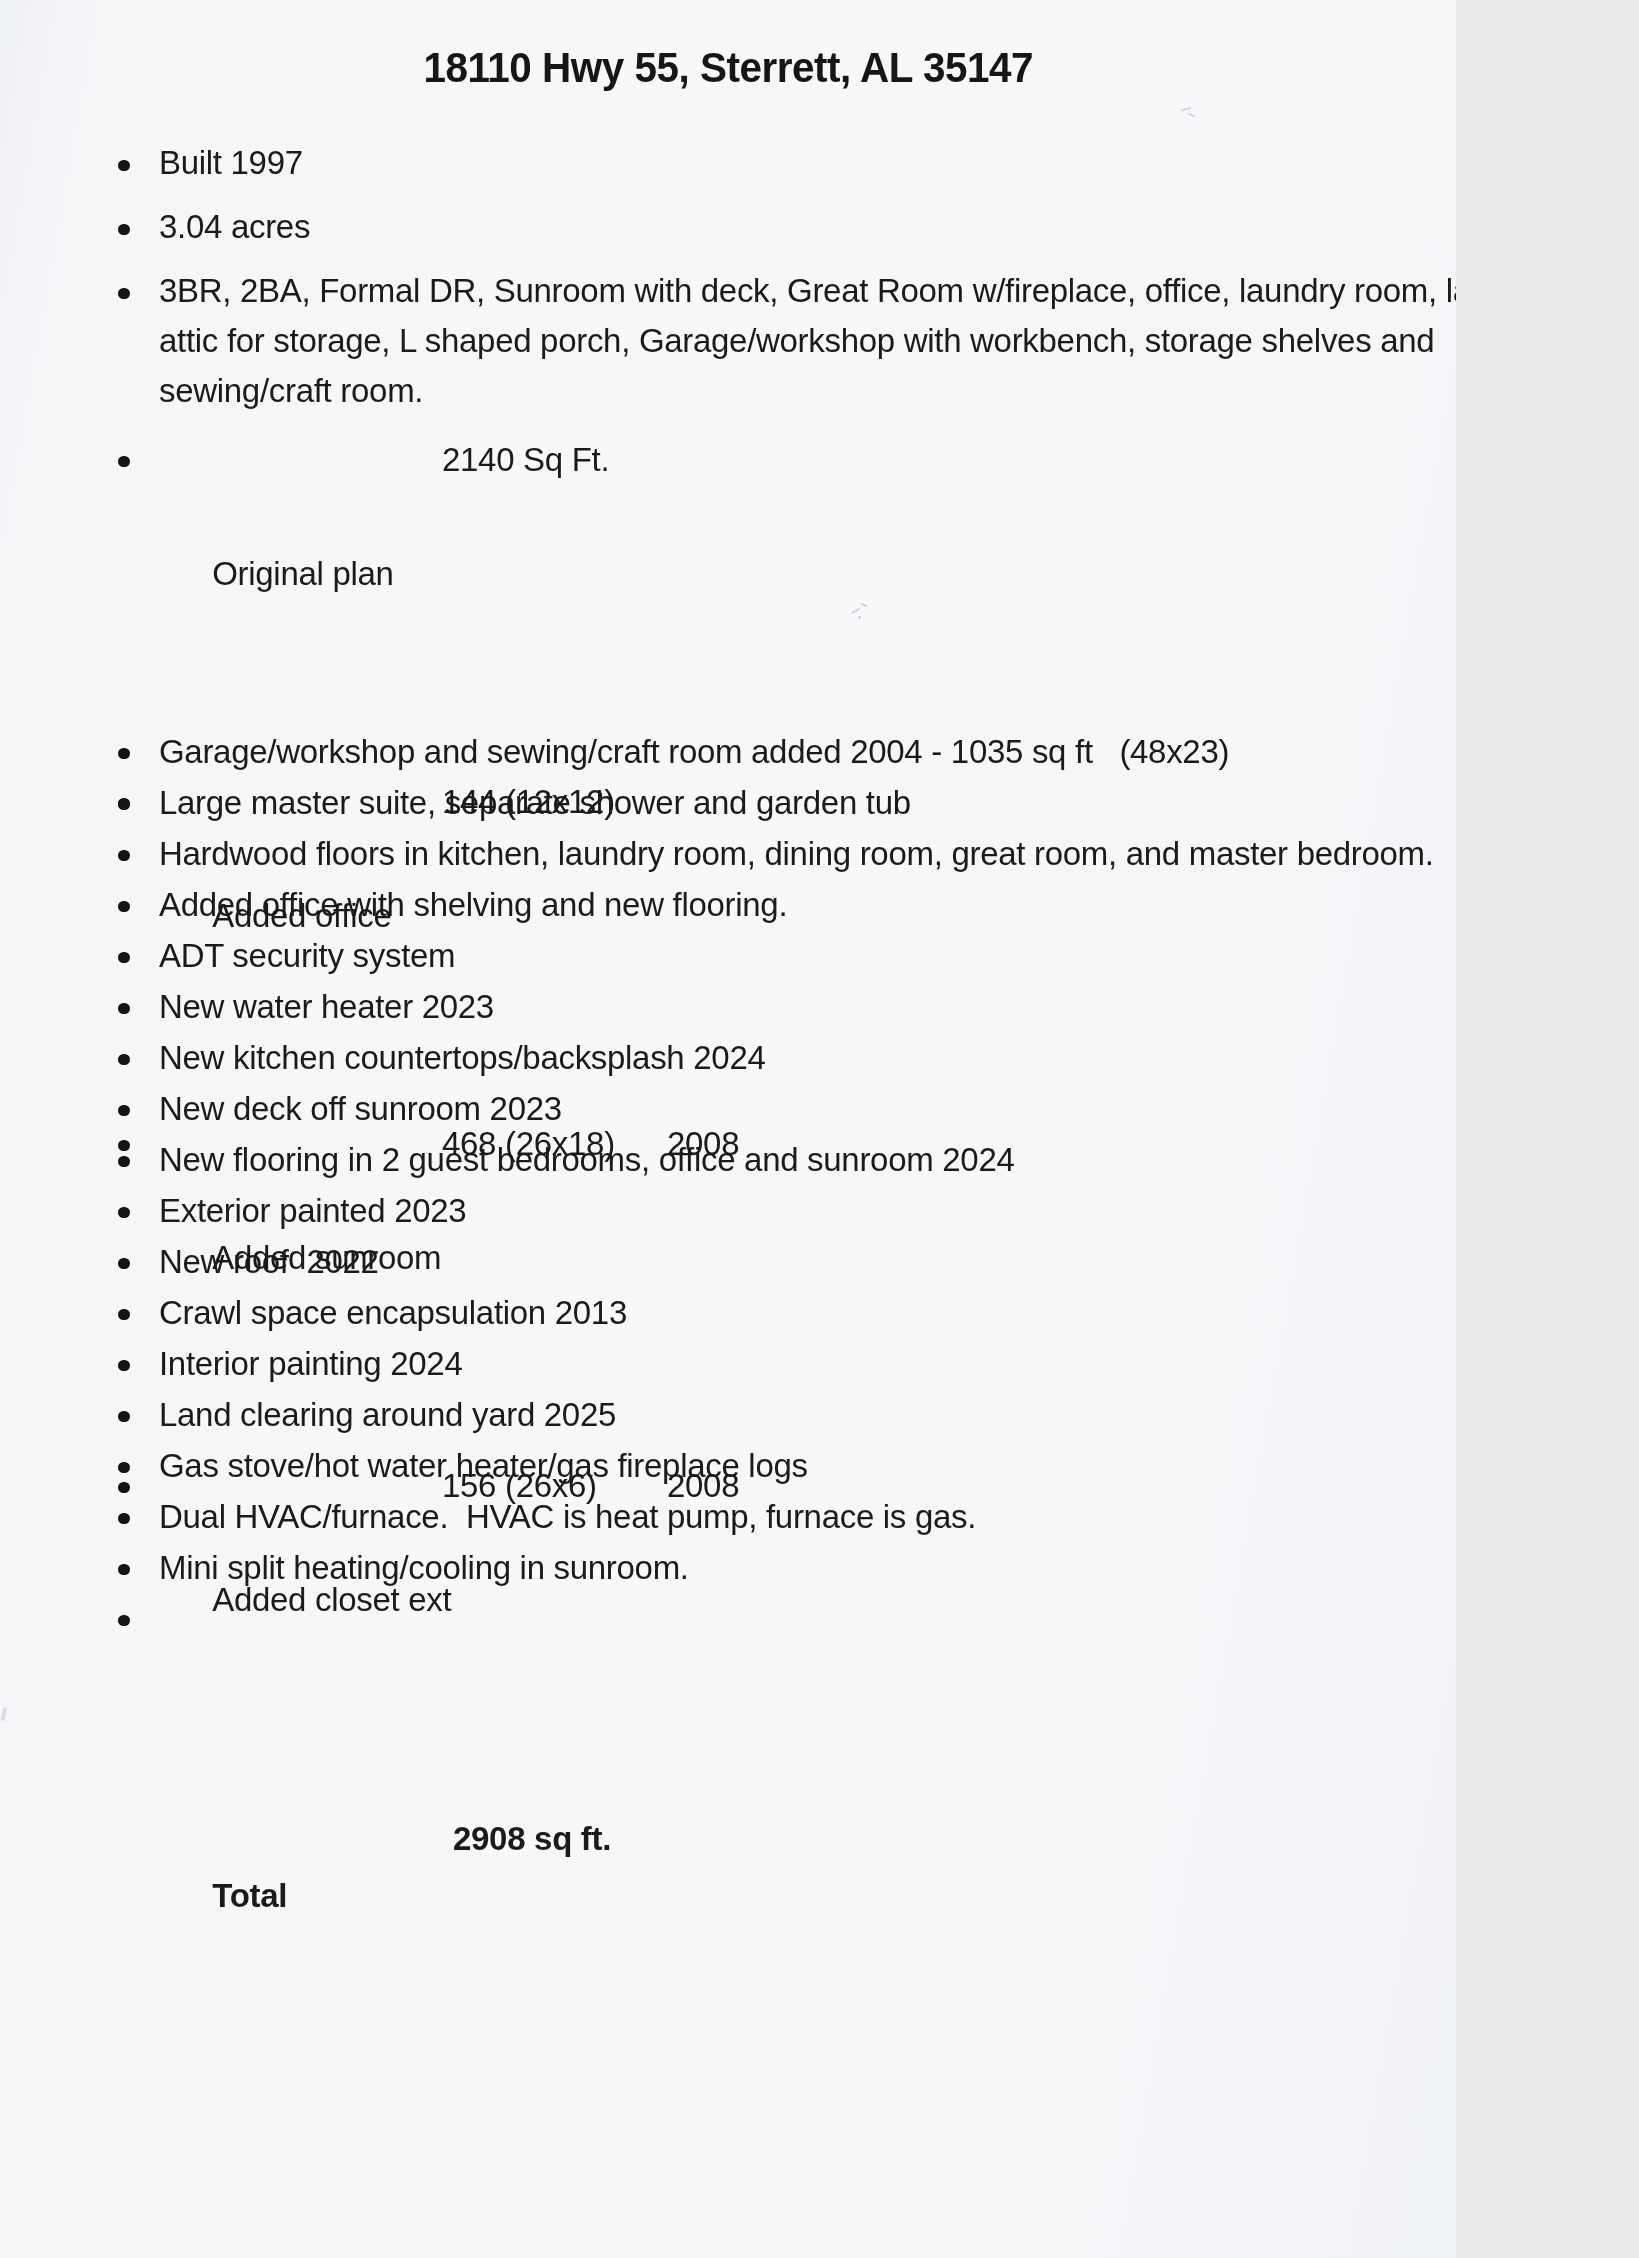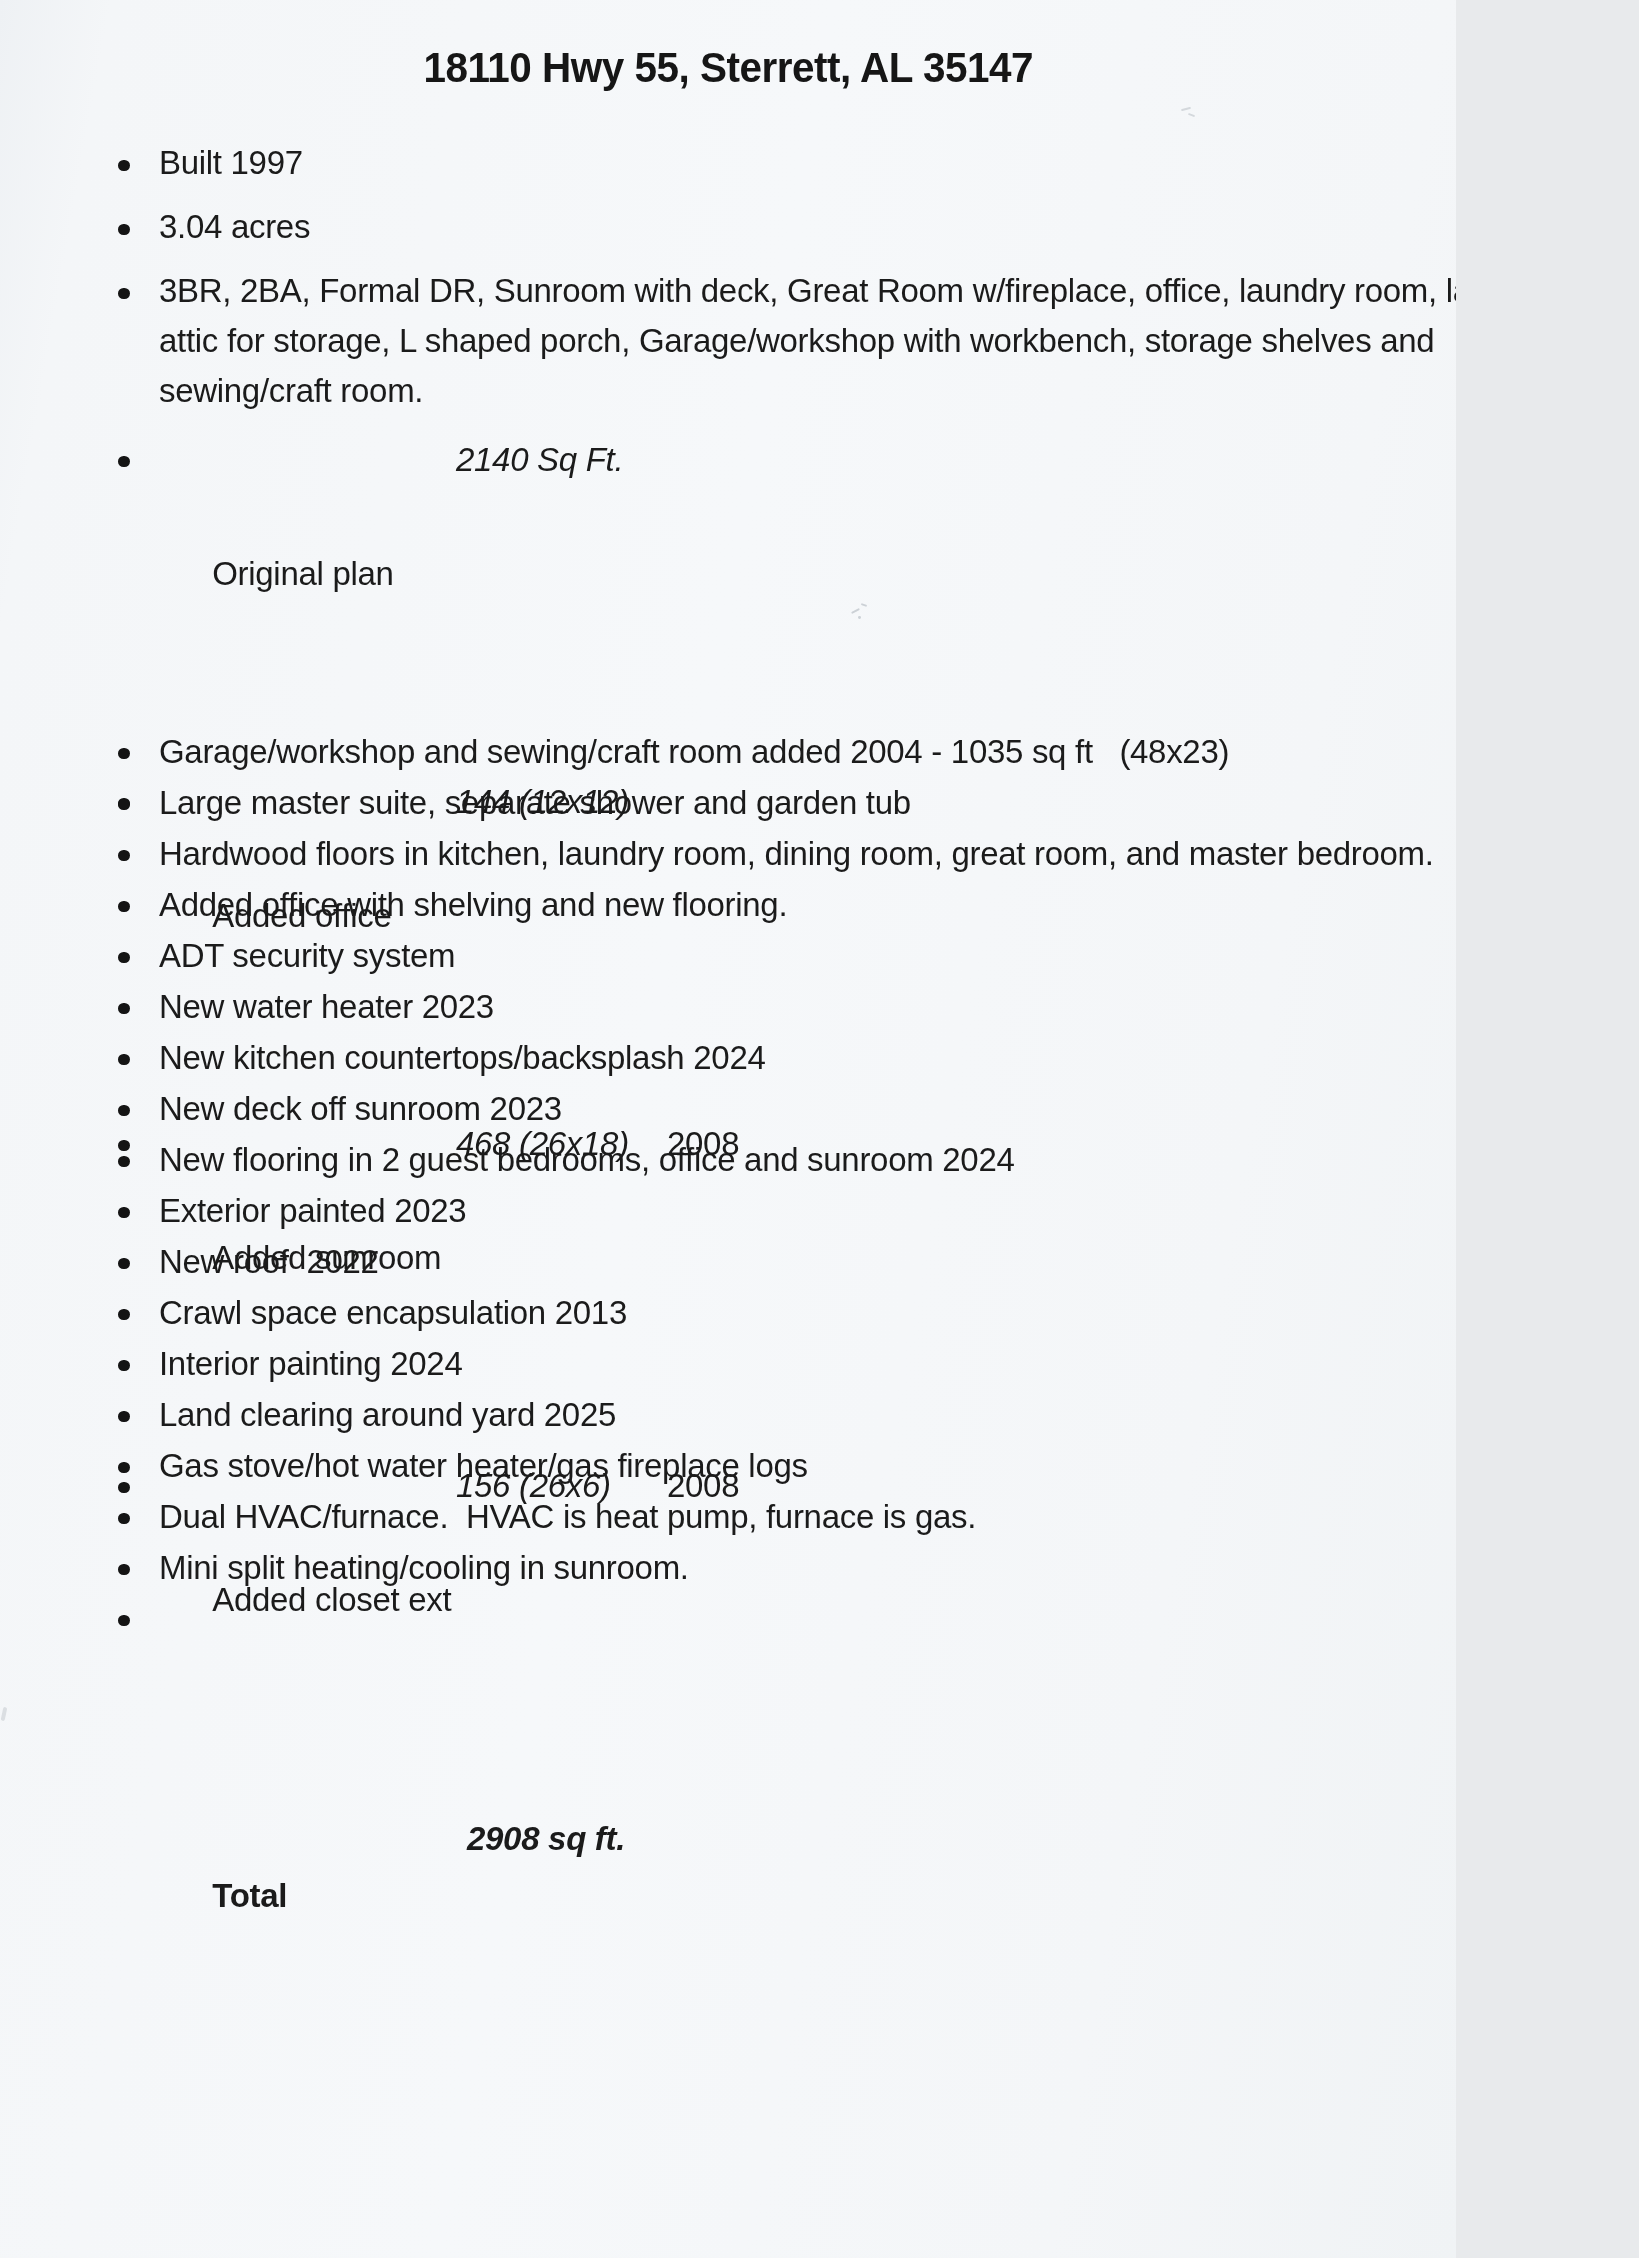--- a/index.html
+++ b/index.html
@@ -27,21 +27,21 @@
   }
   
   #overview{top:124px;width:1460px;}
   #overview li{line-height:50px;margin-top:14px;}
   #overview .dot{top:21.6px;}
 
   
   #additions{position:absolute;left:116px;top:431px;width:1078px;font-size:33px;}
   #additions .row{position:relative;padding-left:43px;line-height:57px;white-space:pre-wrap;}
   #additions .dot{top:24.5px;}
-  #additions .val{position:absolute;left:340px;top:0;white-space:pre-wrap;font-style:italic;}
+  #additions .val{position:absolute;left:326px;top:0;white-space:pre-wrap;}
   #additions .yr{position:absolute;left:551px;top:0;white-space:pre-wrap;}
   #additions .total{margin-top:10.8px;font-weight:700;}
   #additions .total .val{font-weight:700;margin-left:11px;}
 
   
   #features{top:726px;width:1460px;}
   #features li{line-height:51px;}
   #features .dot{top:21.6px;}
 
   

